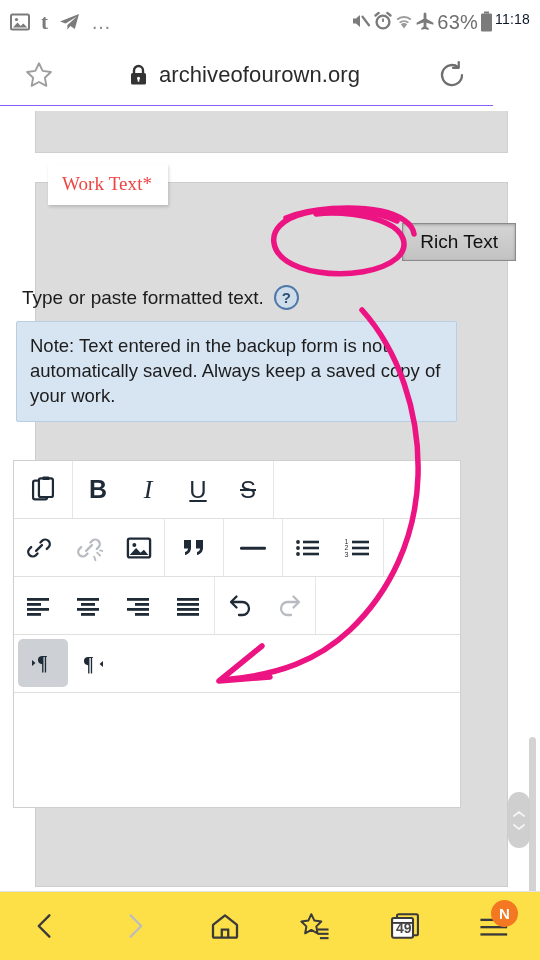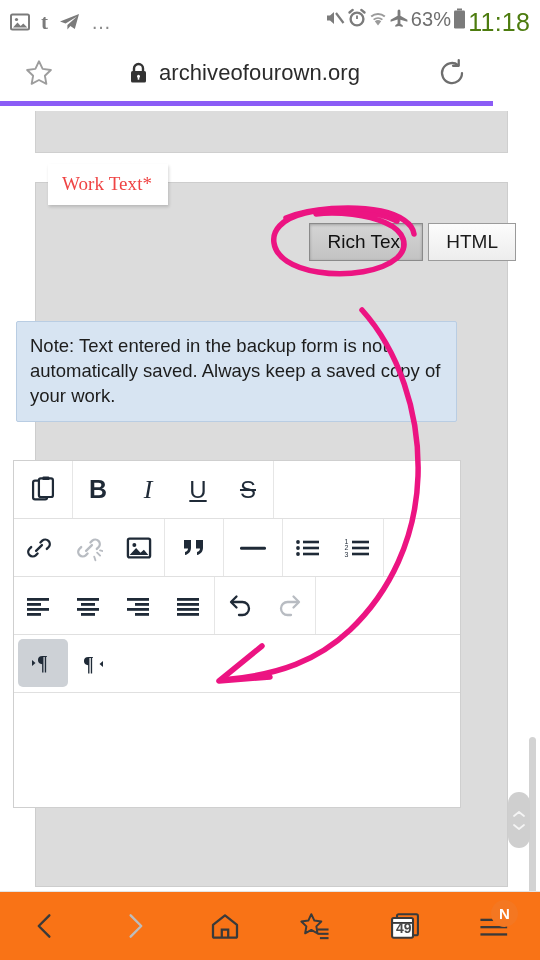--- a/index.html
+++ b/index.html
@@ -15,29 +15,29 @@
   .statusbar {
     position:absolute; left:0; top:0; width:540px; height:44px;
     background:#ffffff;
     display:flex; align-items:center; justify-content:space-between;
     padding:0 10px;
   }
   .sb-left { display:flex; align-items:center; gap:11px; }
   .sb-right { display:flex; align-items:flex-start; gap:2px; }
   .sb-ico { color:#7b7b7b; display:flex; align-items:center; }
   .sb-text { color:#6f6f6f; font-size:20px; letter-spacing:.2px; }
-  .sb-time { color:#4d7c0f; font-size:25px; letter-spacing:.2px; }
+  .sb-time { color:#0f172a; font-size:14px; letter-spacing:.2px; }
   .sb-dots { color:#8a8a8a; font-size:20px; letter-spacing:1px; line-height:10px; }
   .sb-t { color:#7b7b7b; font-size:21px; font-weight:600; font-family:"Liberation Serif",serif; }
 
   
   .urlbar {
     position:absolute; left:0; top:44px; width:493px; height:62px;
     background:#ffffff; display:flex; align-items:center;
-    border-bottom:5px solid #8b5cf6;
+    border-bottom:1px solid #8b5cf6;
   }
   .url-star { width:78px; display:flex; justify-content:center; align-items:center; }
   .url-center { flex:1; display:flex; align-items:center; justify-content:center; gap:11px; }
   .url-lock { display:flex; align-items:center; }
   .url-text { font-size:22px; color:#2b2b2b; letter-spacing:0.1px; }
   .url-reload { width:82px; display:flex; justify-content:center; align-items:center; }
 
   
   .page {
     position:absolute; left:0; top:107px; width:540px; height:784px;
@@ -125,21 +125,21 @@
     z-index:8;
   }
   .scrollbar-track {
     position:absolute; right:4px; top:630px; width:7px; height:240px;
     background:#d3d3d3; border-radius:4px; z-index:7;
   }
 
   
   .bottomnav {
     position:absolute; left:0; top:891px; width:540px; height:69px;
-    background:#f97316; border-top:1px solid #e4e4e4;
+    background:#fde047; border-top:1px solid #e4e4e4;
     display:flex; align-items:center;
   }
   .nav-btn { flex:1; display:flex; align-items:center; justify-content:center; position:relative; height:100%; }
   .badge {
     position:absolute; right:22px; top:8px; width:27px; height:27px; border-radius:50%;
     background:#f47721; color:#fff; font-size:15px; font-weight:bold;
     display:flex; align-items:center; justify-content:center;
   }
   .tabcount {
     position:absolute; font-size:14px; color:#4a4a4a; font-weight:bold;
@@ -238,23 +238,26 @@
     <div class="top-gray-box"></div>
 
     <div class="fieldset"></div>
 
     <div class="legend">
       <span class="legend-text">Work Text*</span>
     </div>
 
     <div class="mode-row">
       <div class="modebtn active">Rich Text</div>
-      <div class="modebtn">HTML</div>
-    </div>
-
+    </div>
+
+    <div class="hint-row">
+      <span class="hint-text">Type or paste formatted text.</span>
+      <span class="help-icon">?</span>
+    </div>
 
     <div class="note">
       <p>
         <b>Note:</b><span> Text entered in the backup form is </span><b>not</b><span> automatically saved. Always keep a saved copy of your work.</span>
       </p>
     </div>
 
     <div class="editor">
 
       <div class="tb-row">

